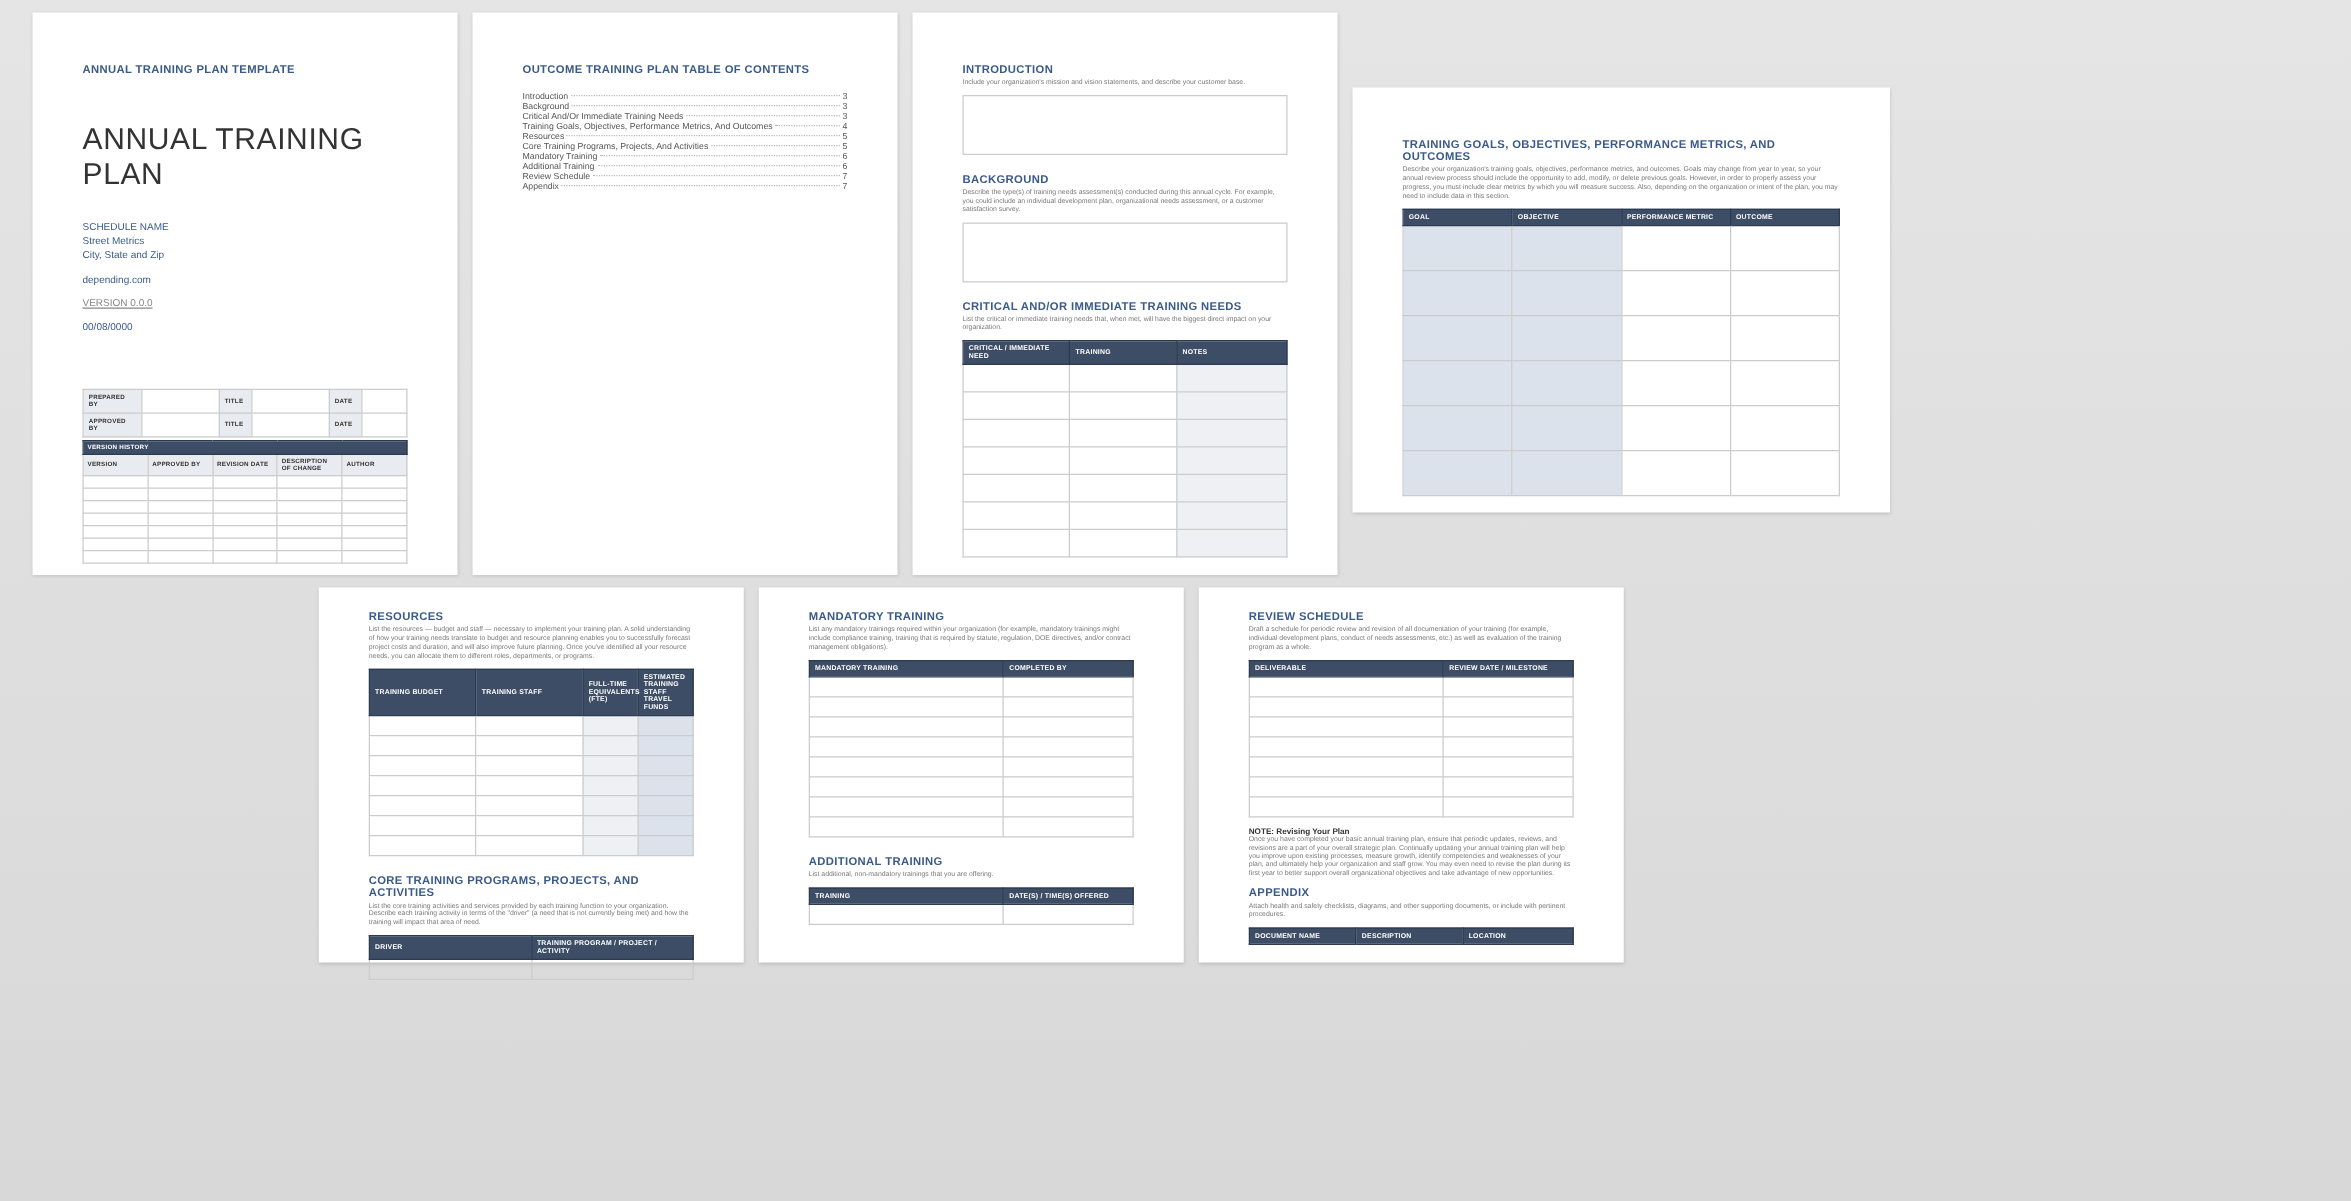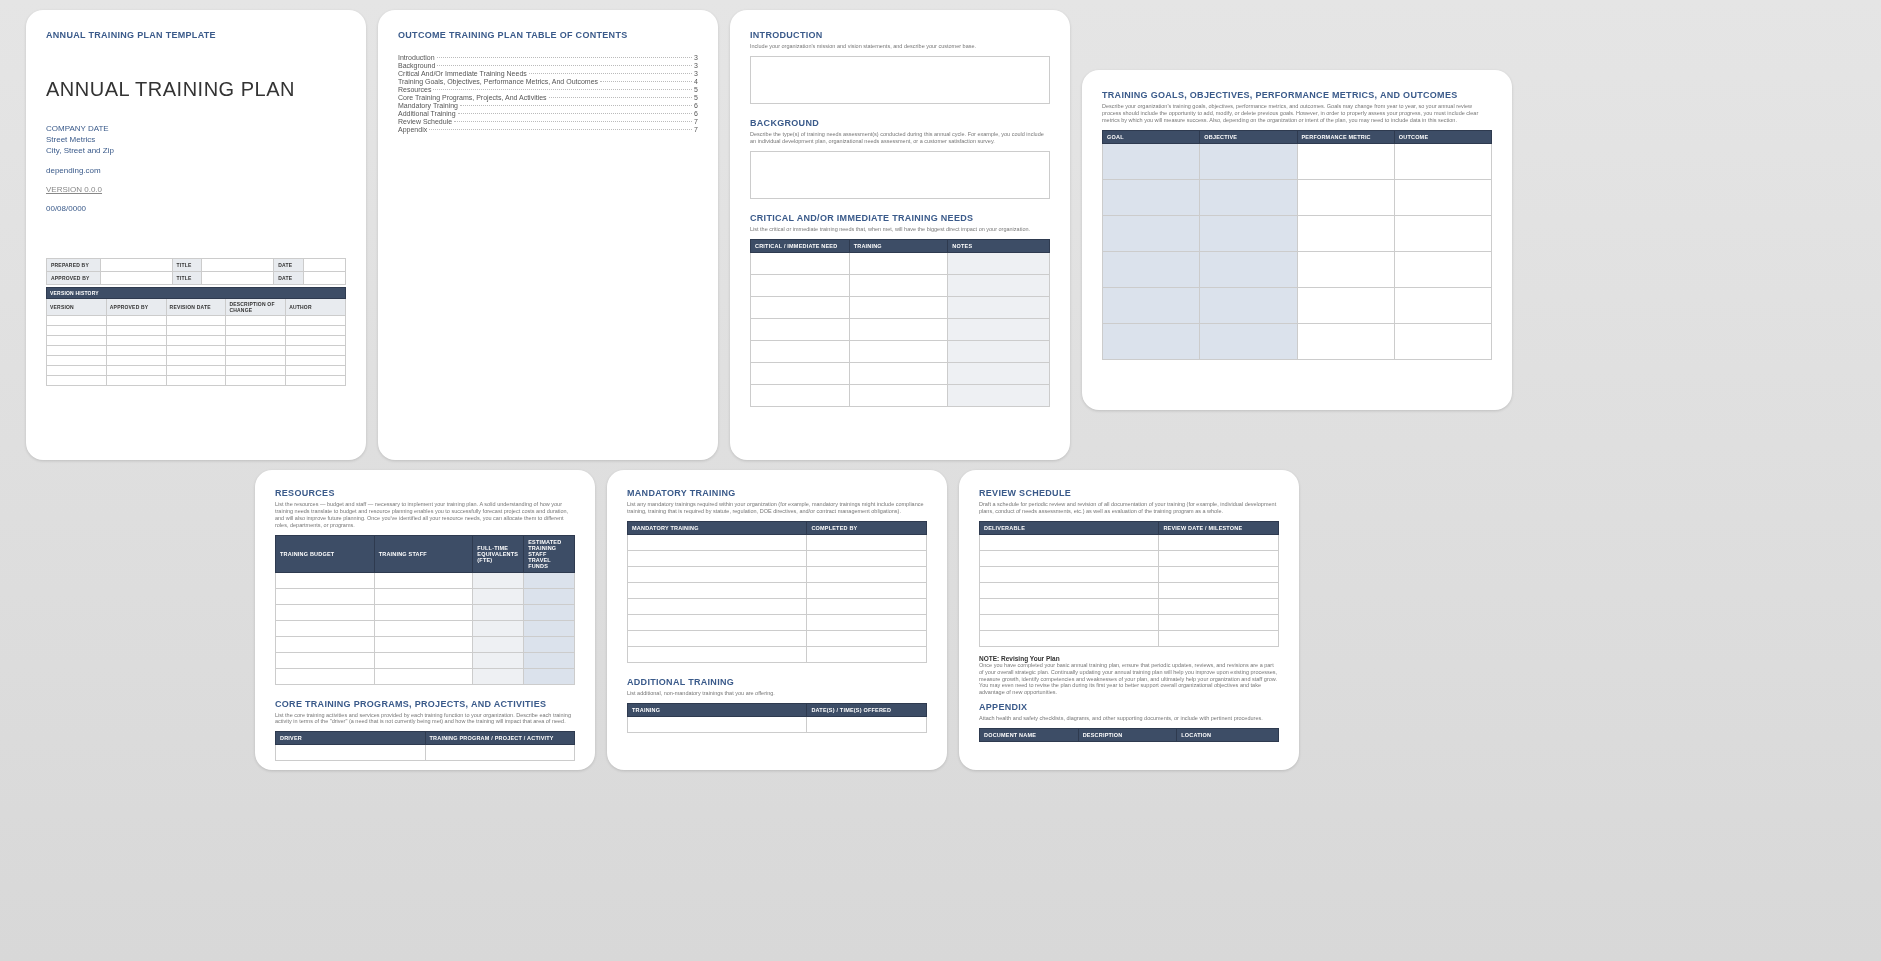--- a/index.html
+++ b/index.html
@@ -11,30 +11,29 @@
     min-height: 961px;
     width: 1881px;
   }
   .workspace { display: flex; flex-direction: column; gap: 10px; }
   .row { display: flex; gap: 12px; }
   .row1 { padding-left: 16px; }
   .row2 { padding-left: 245px; }
   .page {
     background: #fff;
     box-shadow: 0 1px 3px rgba(0,0,0,.15);
-    padding: 20px;
+    padding: 40px;
     position: relative;
-    border-radius: 17px;
   }
   .p-portrait { width: 340px; height: 450px; }
   .p-landscape { width: 430px; height: 340px; margin-top: 60px; }
   .p-half { width: 340px; height: 300px; padding-top: 18px; }
 
   .tpl-header { font-size: 9px; font-weight: bold; color: #3a5a8a; letter-spacing: .3px; }
-  h1.big { font-size: 20px; font-weight: 400; color: #333; margin-top: 38px; letter-spacing: .5px; }
+  h1.big { font-size: 24px; font-weight: 400; color: #333; margin-top: 38px; letter-spacing: .5px; }
   .meta { font-size: 8px; color: #3a5a8a; line-height: 1.4; }
   .meta.gray { color: #888; text-decoration: underline; }
 
   h2.sec { font-size: 9px; font-weight: bold; color: #3a5a8a; letter-spacing: .3px; margin-bottom: 3px; }
   .desc { font-size: 5.5px; color: #777; line-height: 1.25; margin-bottom: 6px; }
 
   
   .toc-line { display: flex; align-items: baseline; font-size: 7px; color: #555; margin-bottom: 1px; }
   .toc-title { white-space: nowrap; }
   .dots { flex: 1; border-bottom: 1px dotted #bbb; margin: 0 2px; position: relative; top: -2px; }
@@ -67,23 +66,23 @@
 <body>
 
 <div class="workspace">
 
   <div class="row row1">
 
     <div class="page p-portrait">
       <div class="tpl-header">ANNUAL TRAINING PLAN TEMPLATE</div>
       <h1 class="big">ANNUAL TRAINING PLAN</h1>
       <div class="spacer-lg"></div>
-      <div class="meta">COMPANY DATE</div>
+      <div class="meta">SCHEDULE NAME</div>
       <div class="meta">Street Metrics</div>
-      <div class="meta">City, Street and Zip</div>
+      <div class="meta">City, State and Zip</div>
       <div class="spacer-sm"></div>
       <div class="meta">depending.com</div>
       <div class="spacer-sm"></div>
       <div class="meta gray">VERSION 0.0.0</div>
       <div class="spacer-sm"></div>
       <div class="meta">00/08/0000</div>
 
       <div style="height:44px"></div>
 
       <table class="tight">

